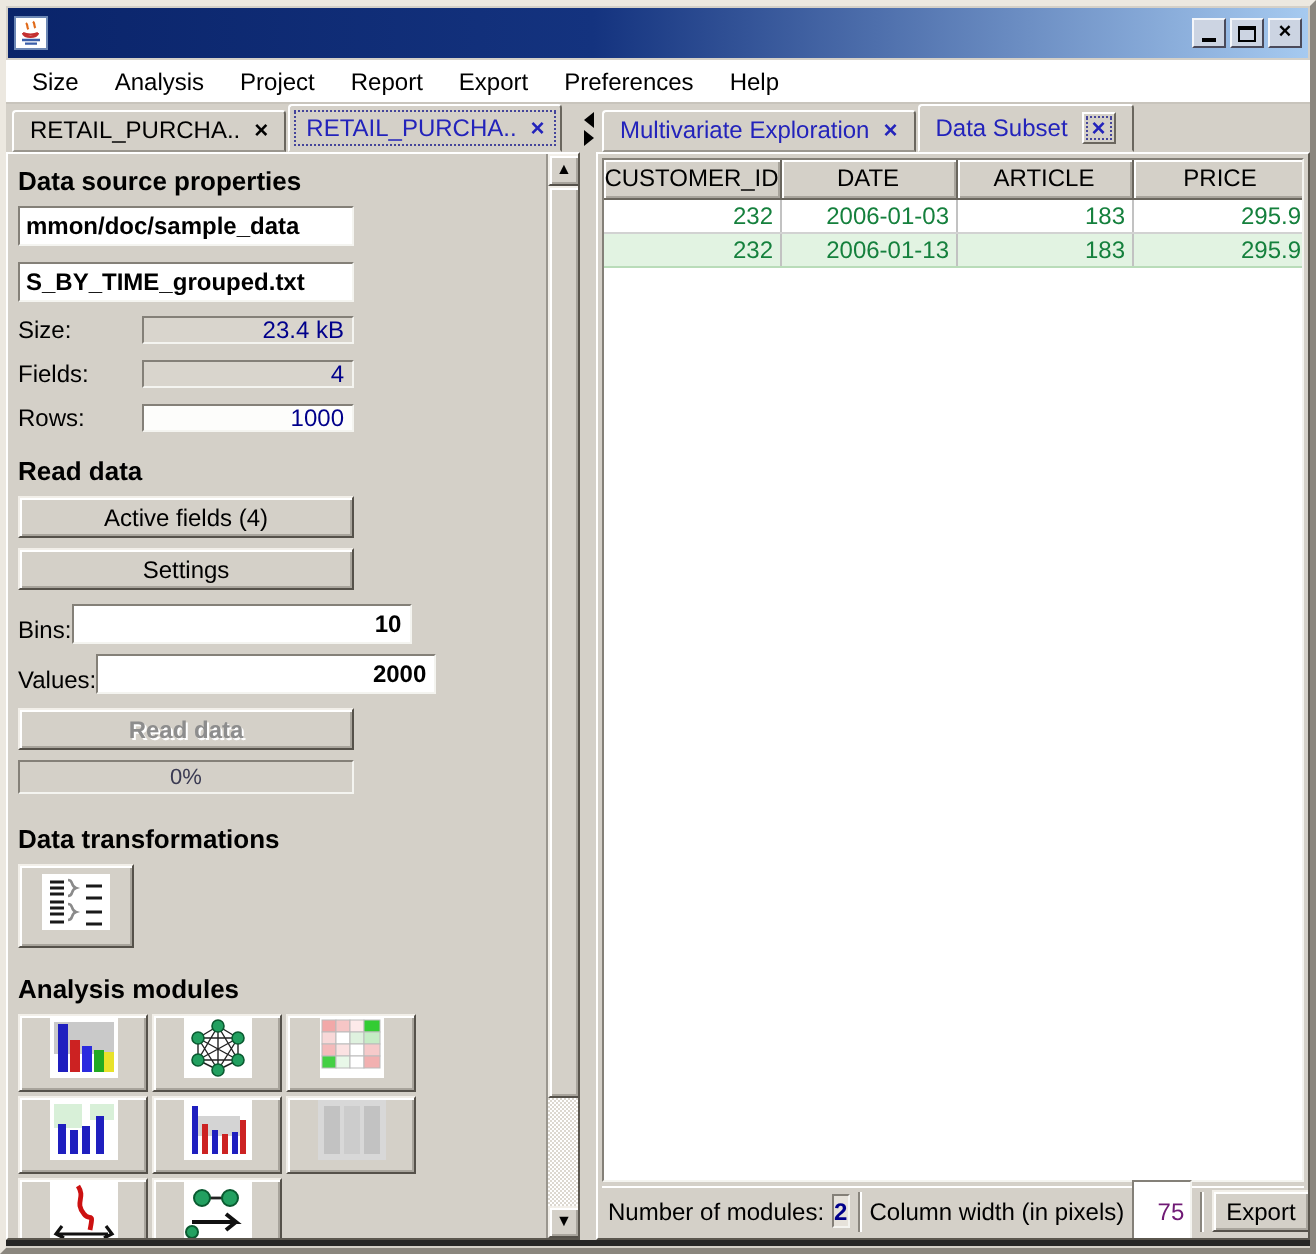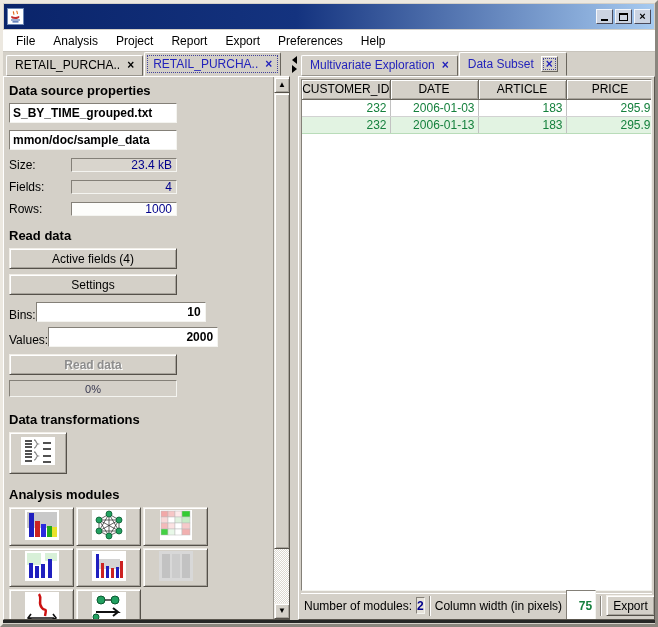--- a/index.html
+++ b/index.html
@@ -152,21 +152,21 @@
   .footer-label{font-size:12px;color:#000;white-space:nowrap;}
   .records-box{
     width:16px;height:17px;display:flex;align-items:center;justify-content:center;
     border:1px solid;border-color:#848078 #f4f4f0 #f4f4f0 #848078;background:#e6e2da;
     font-size:12px;font-weight:bold;color:var(--navy);
   }
   .vsep{width:2px;height:20px;border-left:1px solid #8a867e;border-right:1px solid #fff;}
   .colwidth-input{
     width:30px;height:31px;background:#fff;border:1px solid;border-color:#848078 #f4f4f0 #f4f4f0 #848078;
     font-family:"Liberation Sans","DejaVu Sans",sans-serif;
-    font-size:12px;font-weight:bold;color:#15803d;text-align:right;padding:0 3px;
+    font-size:12px;font-weight:normal;color:#701a75;text-align:right;padding:0 3px;
   }
   .export-btn{height:21px;padding:0 6px;font-size:12px;}
 </style>
 </head>
 <body>
 
 <div class="window">
 
   <div class="titlebar">
     <span class="app-icon">
@@ -183,21 +183,21 @@
       </span>
     <span class="winbtn">
         <span class="glyph-max"></span>
       </span>
     <span class="winbtn">
         <span class="glyph-close">×</span>
       </span>
   </div>
 
   <div class="menubar">
-    <span class="menu-item">File</span>
+    <span class="menu-item">Size</span>
     <span class="menu-item">Analysis</span>
     <span class="menu-item">Project</span>
     <span class="menu-item">Report</span>
     <span class="menu-item">Export</span>
     <span class="menu-item">Preferences</span>
     <span class="menu-item">Help</span>
   </div>
 
   <div class="main">
 
@@ -209,22 +209,22 @@
         </div>
         <div class="tab selected focus-dotted">
           <span class="blue">RETAIL_PURCHA..</span>
           <span class="close blue">×</span>
         </div>
       </div>
       <div class="left-body">
         <div class="left-content">
 
           <div class="section-header">Data source properties</div>
+          <input class="text-field" style="margin-bottom: 8px;" value="mmon/doc/sample_data">
           <input class="text-field" value="S_BY_TIME_grouped.txt" style="">
-          <input class="text-field" style="margin-bottom: 8px;" value="mmon/doc/sample_data">
 
           <div class="prop-row">
             <span class="prop-label">Size:</span>
             <span class="prop-value">23.4 kB</span>
           </div>
           <div class="prop-row">
             <span class="prop-label">Fields:</span>
             <span class="prop-value">4</span>
           </div>
           <div class="prop-row" style="margin-bottom:12px">

